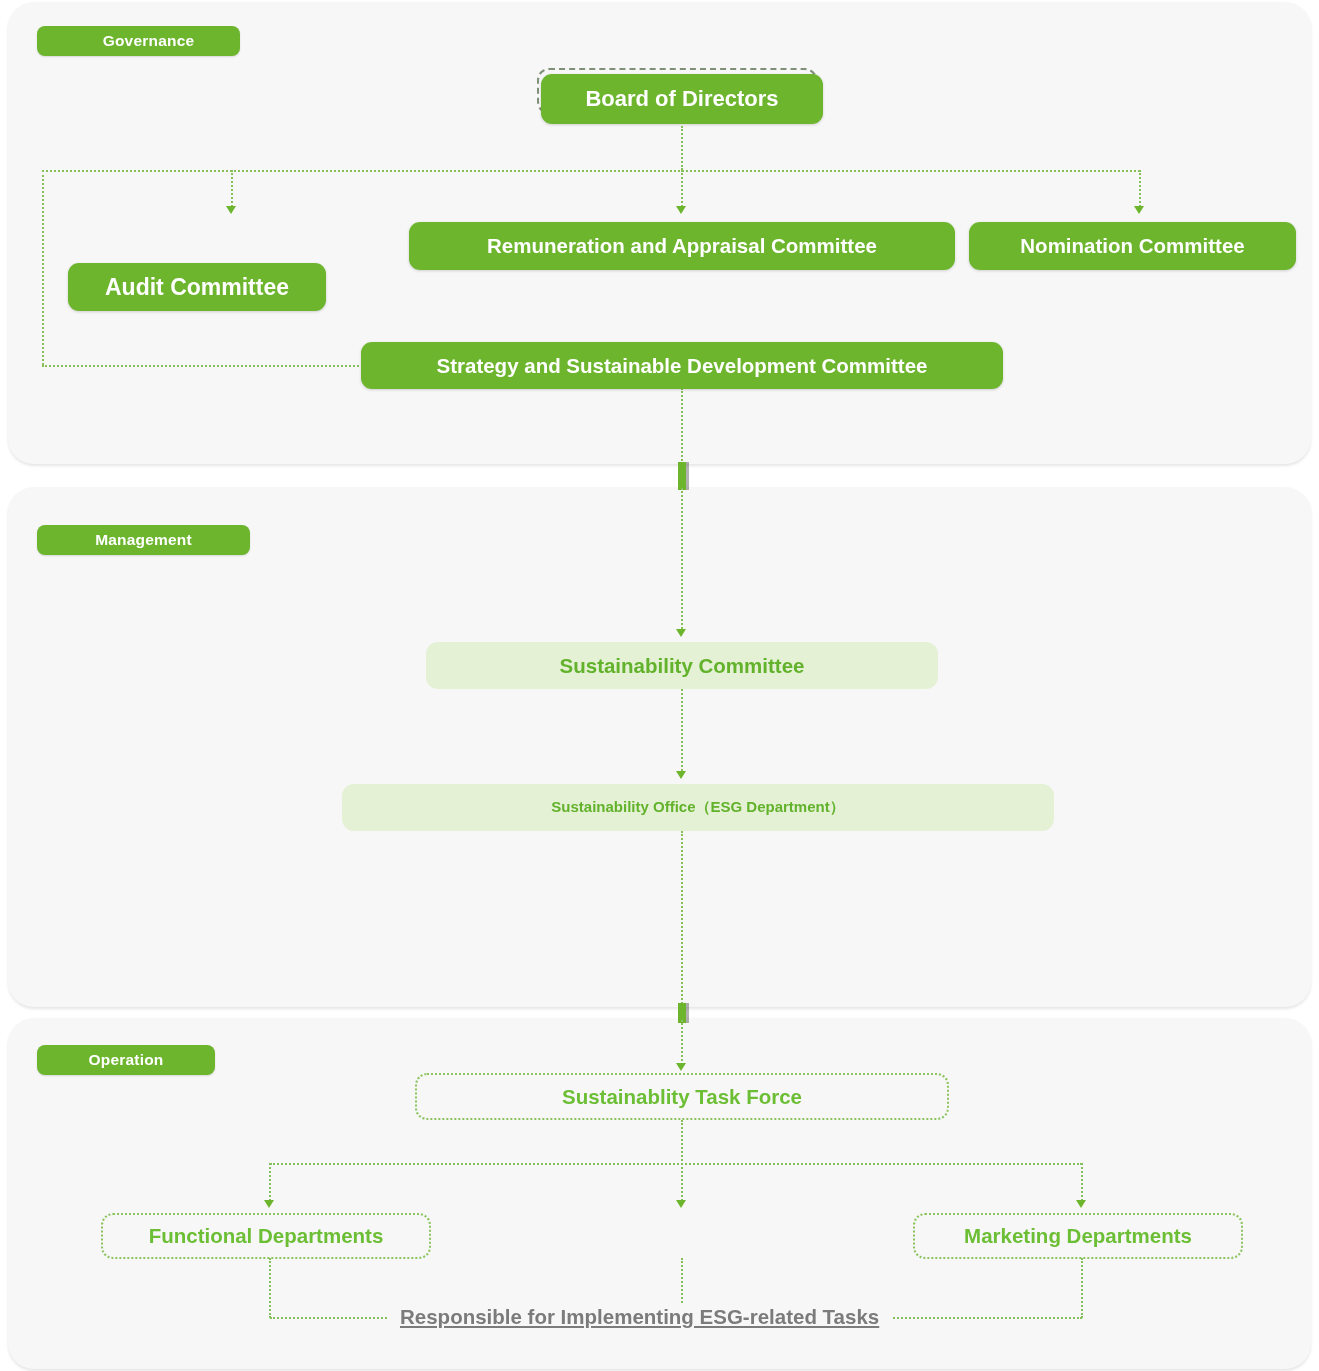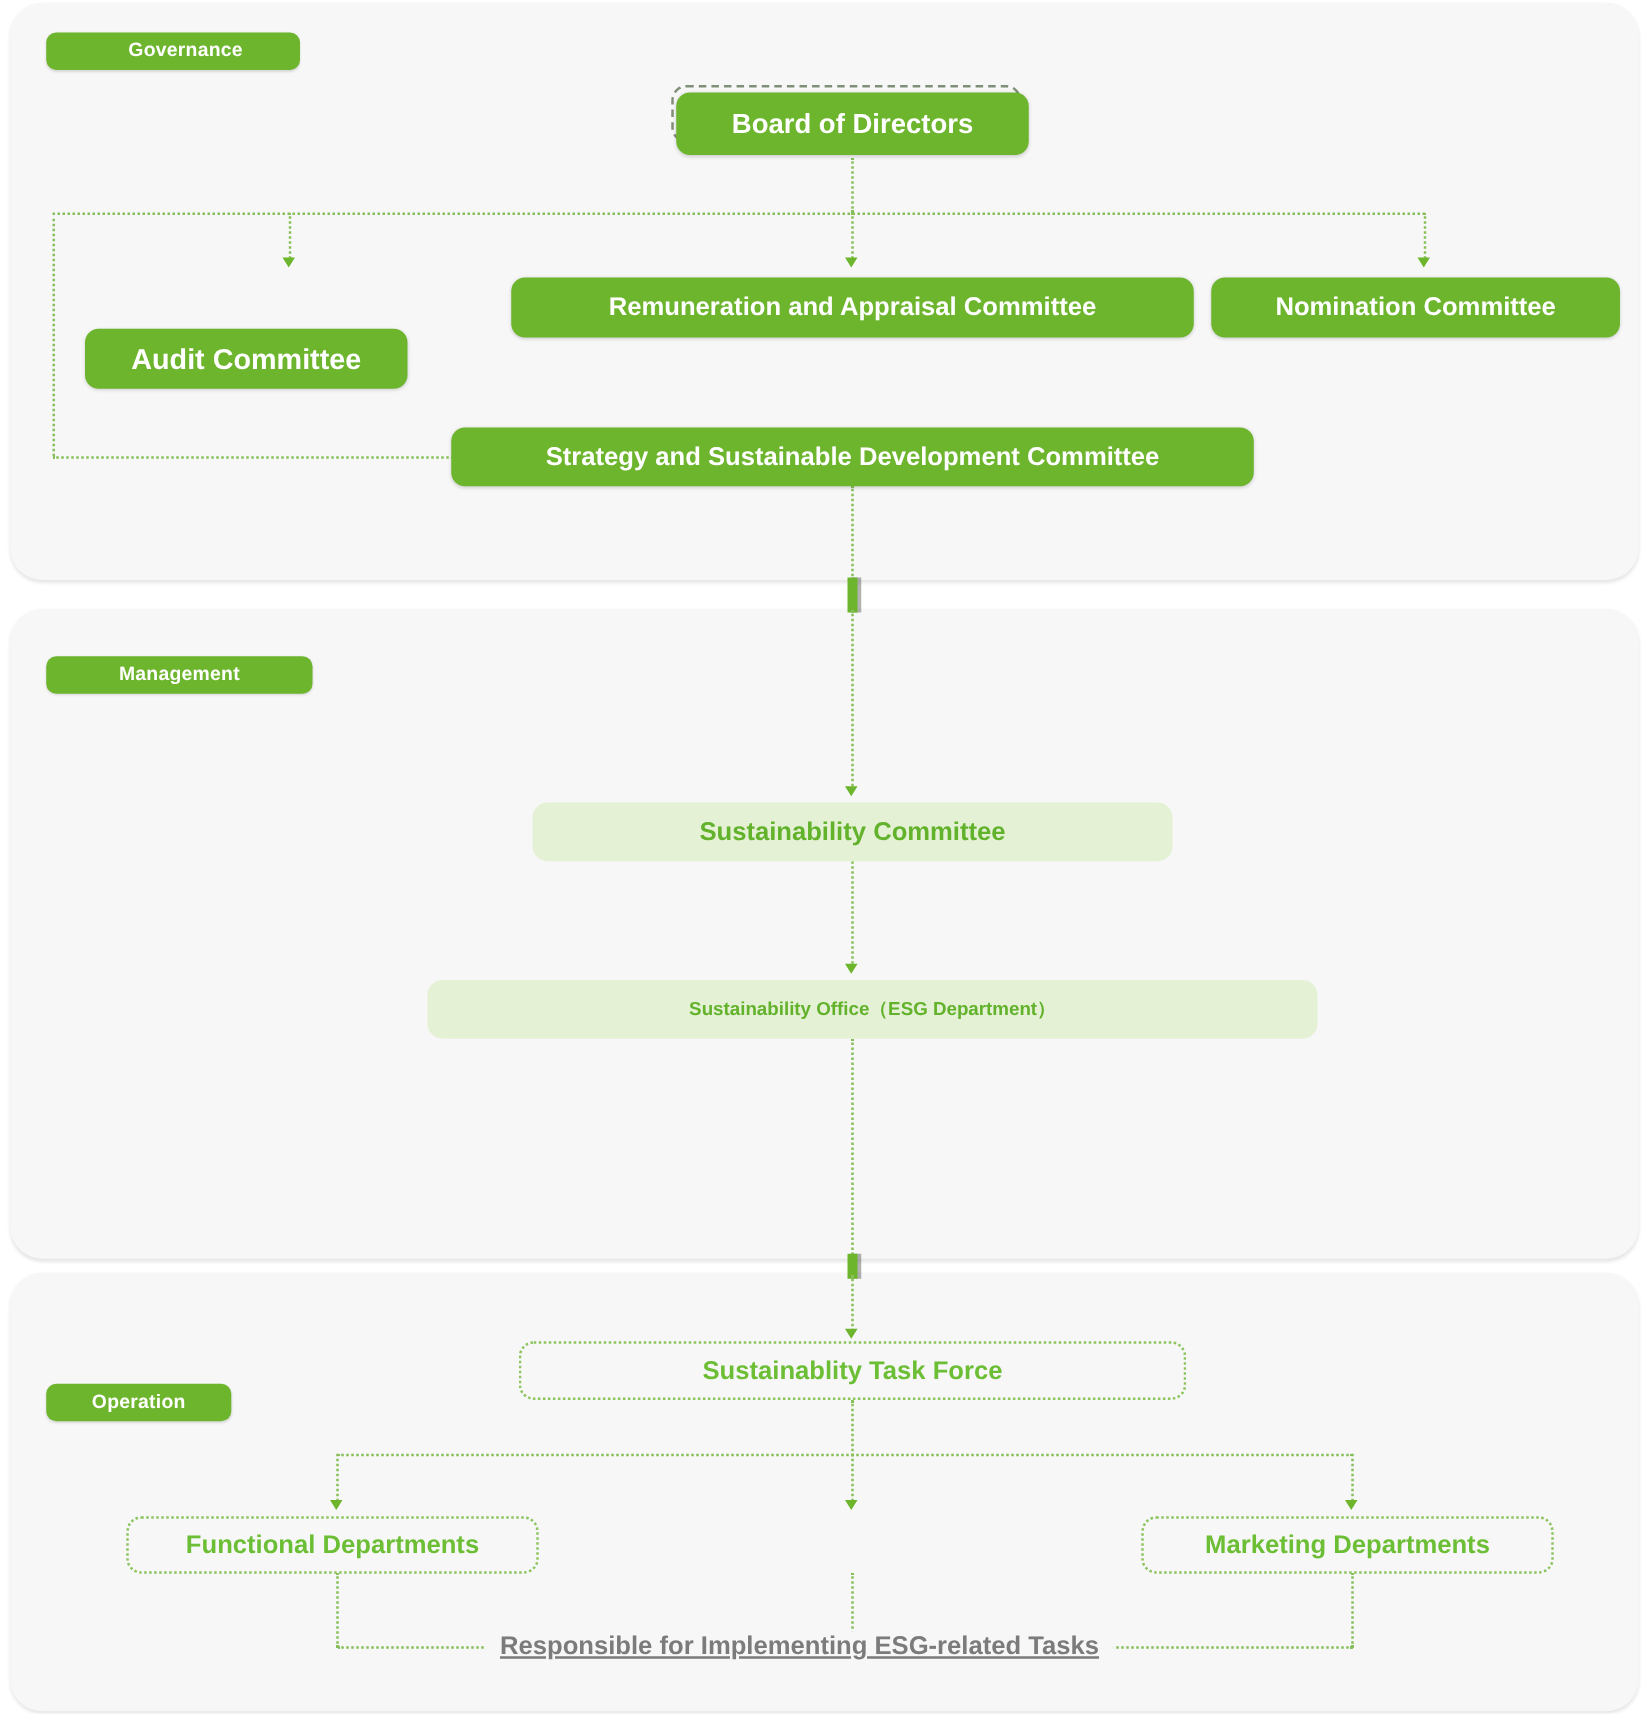--- a/index.html
+++ b/index.html
@@ -31,21 +31,21 @@
     font-size: 15.5px;
     border-radius: 8px;
     height: 30px;
     line-height: 30px;
     text-align: center;
     letter-spacing: .2px;
     box-shadow: 0 1px 2px rgba(0,0,0,0.13);
   }
   #badge-governance { left: 37px; top: 26px;   width: 203px; padding-left: 20px; }
   #badge-management { left: 37px; top: 525px;  width: 213px; }
-  #badge-operation  { left: 37px; top: 1107px; width: 148px; }
+  #badge-operation  { left: 37px; top: 1045px; width: 178px; }
 
   
   .conn { position: absolute; z-index: 1; }
   .h-dot {
     border-top: 2px dotted #86c05a;
     height: 0;
   }
   .v-dot {
     border-left: 2px dotted #86c05a;
     width: 0;

